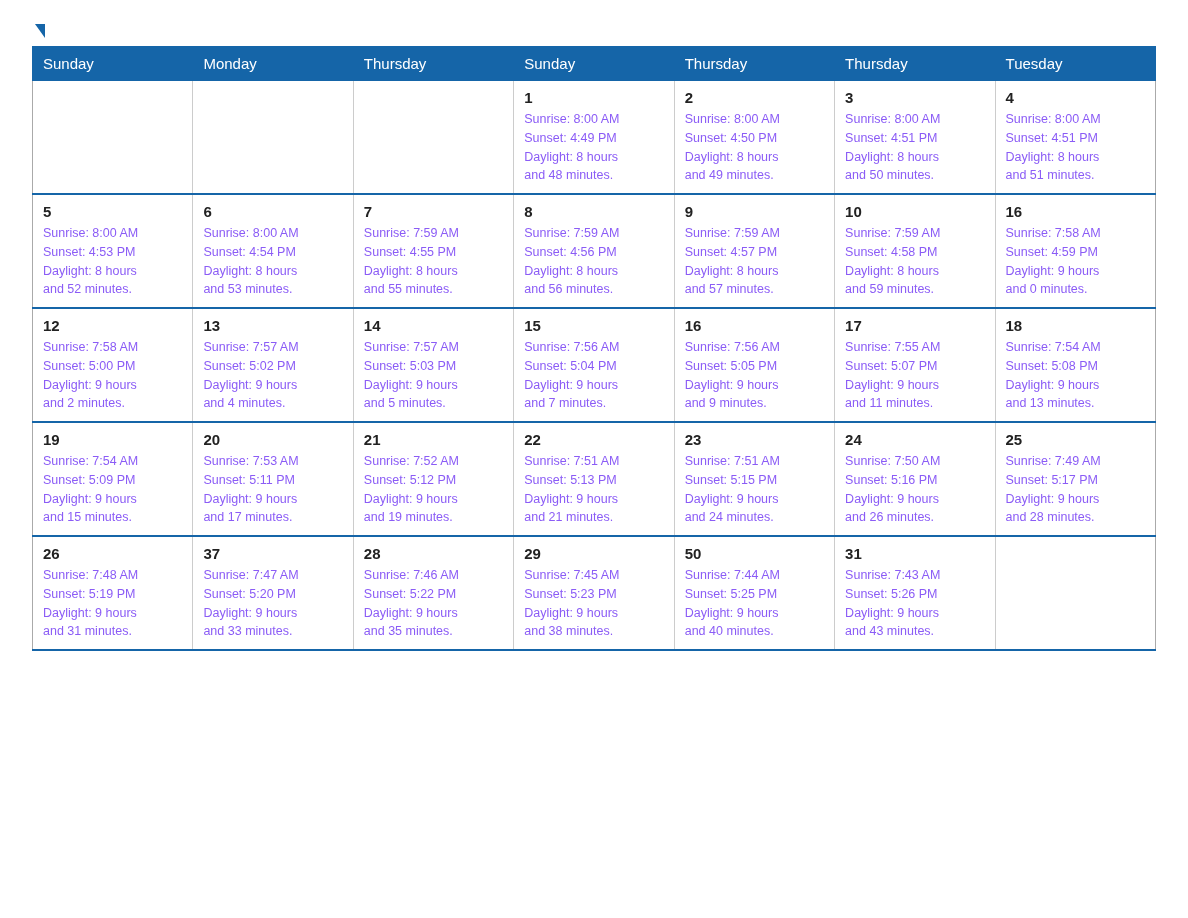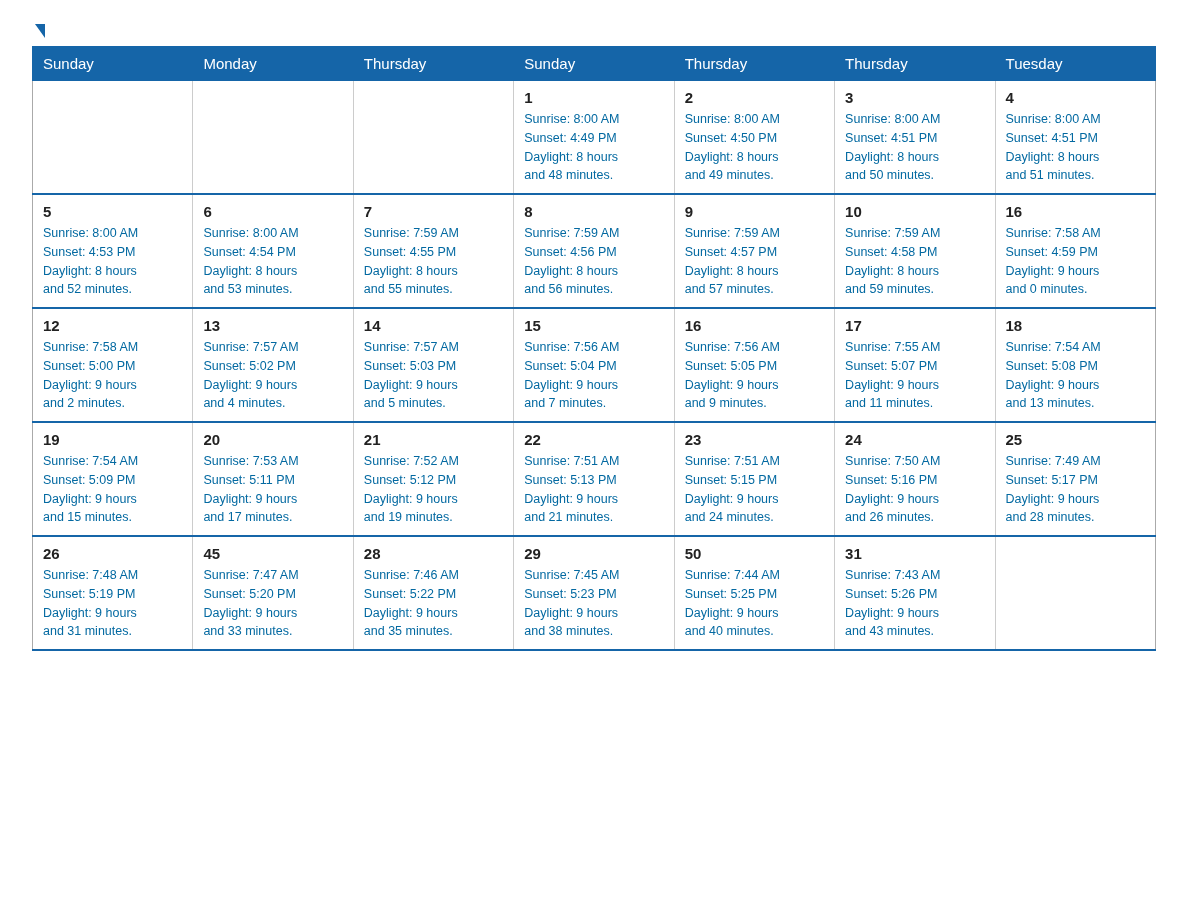--- a/index.html
+++ b/index.html
@@ -84,21 +84,21 @@
     }
     .day-number {
       font-size: 15px;
       font-weight: bold;
       margin-bottom: 4px;
       display: block;
     }
     .day-info {
       font-size: 12.5px;
       line-height: 1.5;
-      color: #0369a1;
+      color: #8b5cf6;
     }
     .empty-cell {
       background: #fff;
     }
   </style>
 </head>
 <body>
 
 <div class="header-row">
   <div class="logo">
@@ -237,21 +237,21 @@
           <span class="day-number">25</span>
           <div class="day-info">Sunrise: 7:49 AM<br>Sunset: 5:17 PM<br>Daylight: 9 hours<br>and 28 minutes.</div>
         </td>
       </tr>
       <tr>
         <td>
           <span class="day-number">26</span>
           <div class="day-info">Sunrise: 7:48 AM<br>Sunset: 5:19 PM<br>Daylight: 9 hours<br>and 31 minutes.</div>
         </td>
         <td>
-          <span class="day-number">45</span>
+          <span class="day-number">37</span>
           <div class="day-info">Sunrise: 7:47 AM<br>Sunset: 5:20 PM<br>Daylight: 9 hours<br>and 33 minutes.</div>
         </td>
         <td>
           <span class="day-number">28</span>
           <div class="day-info">Sunrise: 7:46 AM<br>Sunset: 5:22 PM<br>Daylight: 9 hours<br>and 35 minutes.</div>
         </td>
         <td>
           <span class="day-number">29</span>
           <div class="day-info">Sunrise: 7:45 AM<br>Sunset: 5:23 PM<br>Daylight: 9 hours<br>and 38 minutes.</div>
         </td>

